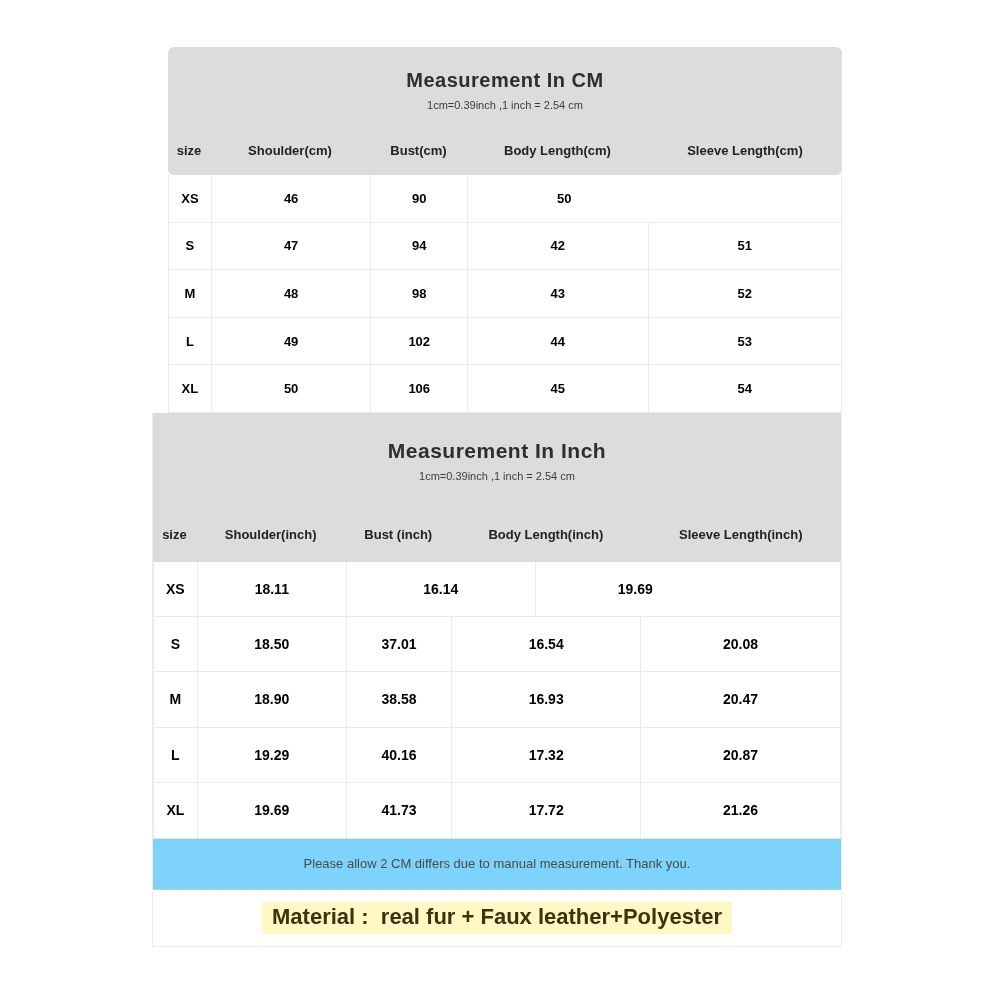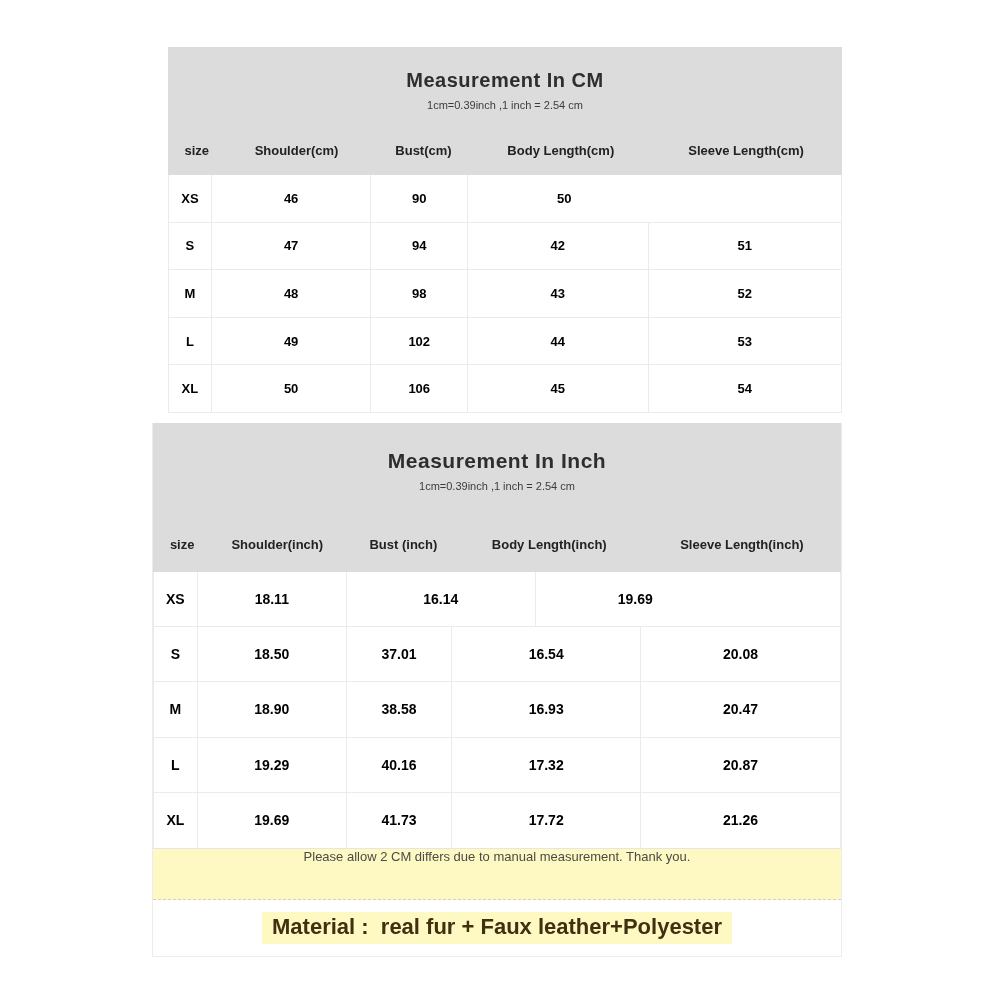--- a/index.html
+++ b/index.html
@@ -3,33 +3,33 @@
 <meta charset="utf-8">
 <style>
   * { margin:0; padding:0; box-sizing:border-box; }
   html,body { width:1000px; height:1000px; background:#ffffff;
               font-family:"Liberation Sans", sans-serif; position:relative; overflow:hidden; }
 
   .table-block { position:absolute; }
 
   
   .cm-block   { left:168px; top:47px;  width:674px; }
-  .inch-block { left:152px; top:423px; width:690px; border:1px solid #ececec; border-top:none; }
+  .inch-block { left:152px; top:413px; width:690px; border:1px solid #ececec; border-top:none; }
 
   .thead-bg { background:#dcdcdc; position:relative; width:100%; }
-  .cm-block   .thead-bg { height:128px; }
+  .cm-block   .thead-bg { height:128px;border-radius:6px; }
   .inch-block .thead-bg { height:149px; }
 
   .tbl-title { text-align:center; font-weight:bold; color:#2e2e2e; letter-spacing:0.5px; }
   .cm-block   .tbl-title { padding-top:22px; font-size:20px; }
   .inch-block .tbl-title { padding-top:26px; font-size:21px; }
 
   .tbl-subtitle { text-align:center; font-size:11px; color:#3c3c3c; margin-top:7px; }
 
-  .cols-row { position:absolute; bottom:0; left:0; width:100%; display:flex; align-items:center;padding-left:8px; }
+  .cols-row { position:absolute; bottom:0; left:0; width:100%; display:flex; align-items:center; }
   .cm-block   .cols-row { height:50px; }
   .inch-block .cols-row { height:56px; }
   .col-h { text-align:center; font-weight:bold; color:#222; font-size:13px; }
 
   
   .cm-block   .c0 { width:6.23%;  } .cm-block   .c1 { width:23.74%; }
   .cm-block   .c2 { width:14.39%; } .cm-block   .c3 { width:26.85%; }
   .cm-block   .c4 { width:28.79%; }
   .inch-block .c0 { width:6.23%;  } .inch-block .c1 { width:21.74%; }
   .inch-block .c2 { width:15.36%; } .inch-block .c3 { width:27.54%; }
@@ -43,22 +43,22 @@
   .inch-block .trow { height:55.2px; }
   .inch-block .trow:last-child { border-bottom:none; }
 
   .cell { text-align:center; color:#000000; font-weight:bold; height:100%;
           display:flex; align-items:center; justify-content:center; }
   .cm-block   .cell { font-size:13px; }
   .inch-block .cell { font-size:14px; }
   .cell + .cell { border-left:1px solid #ebebeb; }
 
   
-  .note-row { height:52px; display:flex; justify-content:center;
-              background:#fef9c3; border-top:1px solid #e5e5e5; border-bottom:1px dashed #cfcfcf; }
+  .note-row { height:52px; display:flex; align-items:center; justify-content:center;
+              background:#7dd3fc; border-top:1px solid #e5e5e5; border-bottom:1px dashed #cfcfcf; }
   .note-text { font-size:13px; color:#4a4a4a; }
 
   .material-row { height:56px; display:flex; align-items:center; justify-content:center; background:#fff; }
   .material-highlight { display:inline-block; background:#fef9c3; color:#40300f;
                         font-size:22px; font-weight:bold; padding:2px 10px 4px 10px;
                         white-space:pre; }
 </style>
 </head>
 <body>
 

